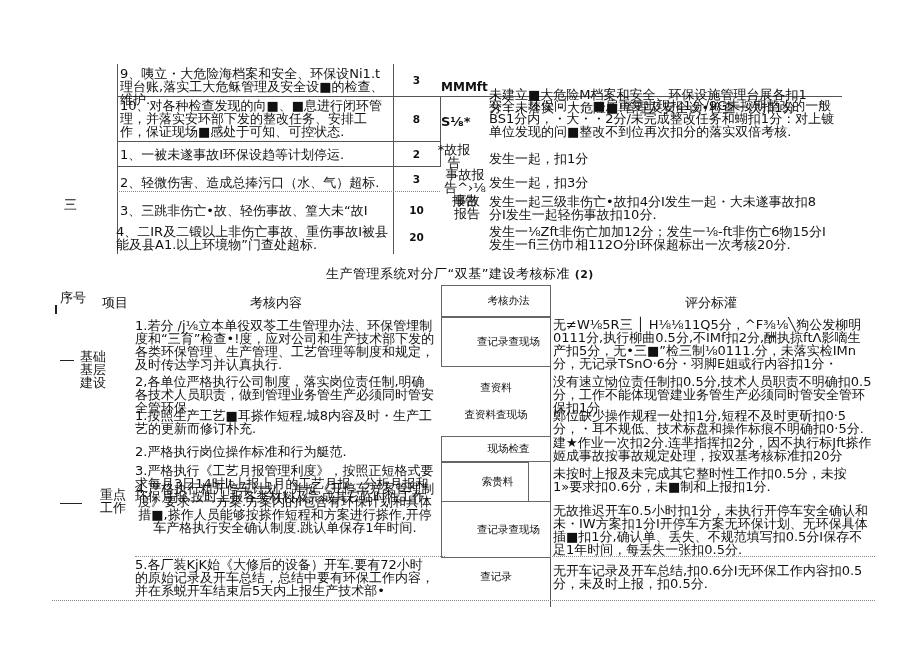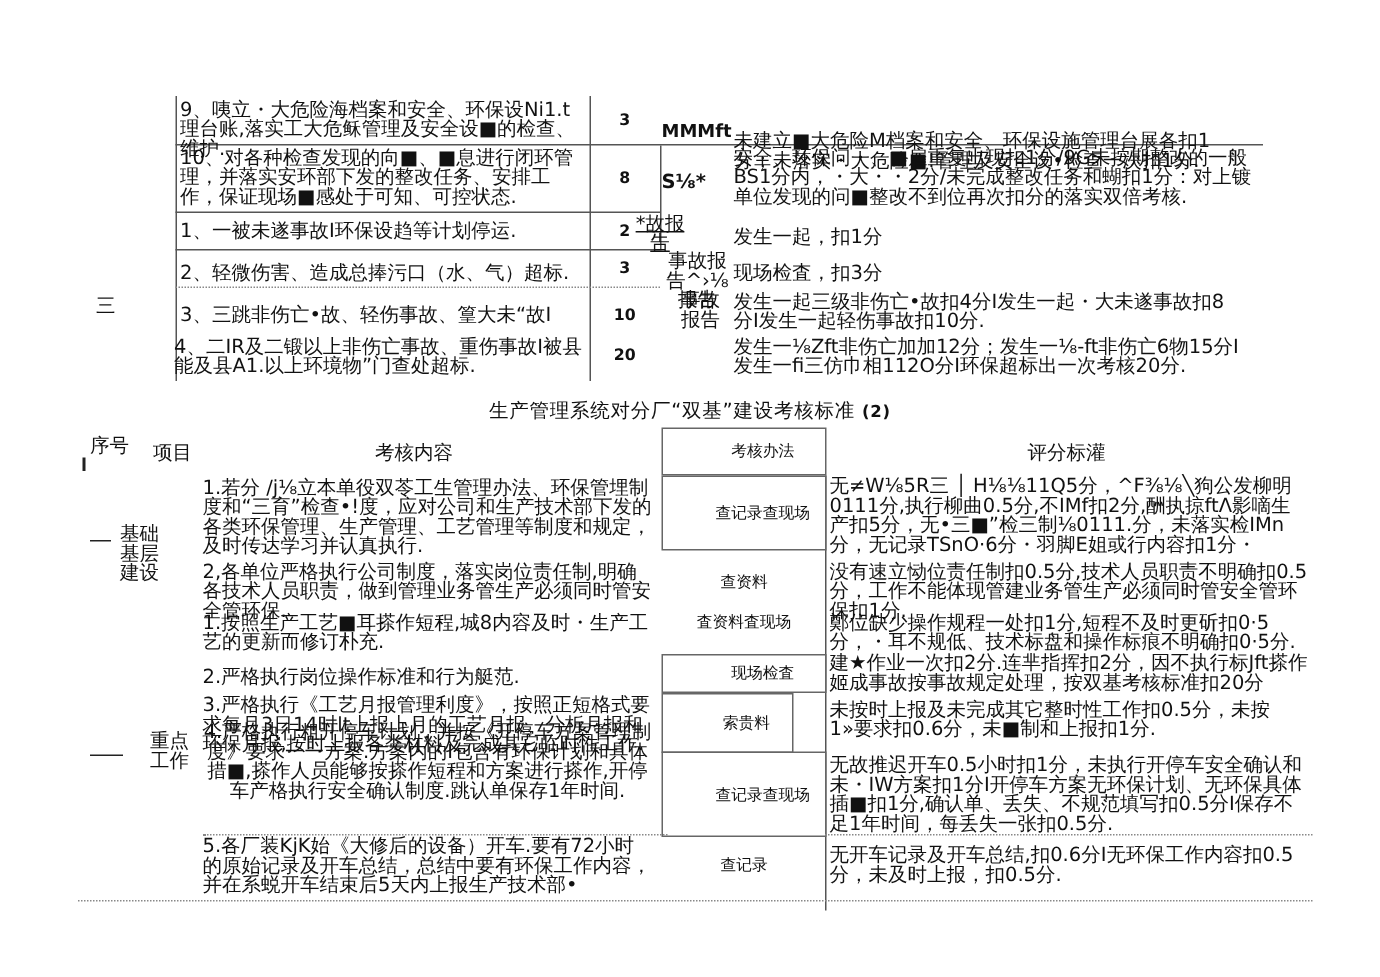--- a/index.html
+++ b/index.html
@@ -41,27 +41,27 @@
   <div class="abs b" style="left:441px; top:80px; font-size:12px;">MMMft</div>
   <div class="abs txt" style="left:489px; top:68px; width:340px;margin-top:20px;">未建立■大危险M档案和安全、环保设施管理台展各扣1分；未落实・大危险■!管理及安全设•检查一次扣1分.</div>
 
   <div class="abs txt" style="left:120px; top:99px; width:272px;">10、对各种检查发现的向■、■息进行闭环管理，并落实安环部下发的整改任务、安排工作，保证现场■感处于可知、可控状态.</div>
   <div class="cell b" style="left:393px; top:97px; width:47px; height:44px;">8</div>
   <div class="abs b txt" style="left:441px; top:115px;">S⅛*</div>
   <div class="abs txt" style="left:489px; top:99px; width:350px;">安全、环保问・、■雇重复出现扣1分/9G未按期整改的一般BS1分内，・大・・2分/未完成整改任务和蝴扣1分：对上镀单位发现的问■整改不到位再次扣分的落实双倍考核.</div>
 
   <div class="abs txt" style="left:120px; top:148px; width:272px;">1、一被未遂事故I环保设趋等计划停运.</div>
   <div class="cell b" style="left:393px; top:142px; width:47px; height:24px;">2</div>
-  <div class="abs txt center" style="left:421px; top:143px; width:38px;text-decoration:underline;">*故报告</div>
+  <div class="abs txt center" style="left:435px; top:143px; width:38px;">*故报告</div>
   <div class="abs txt" style="left:489px; top:152px; width:340px;">发生一起，扣1分</div>
 
   <div class="abs txt" style="left:120px; top:176px; width:272px;">2、轻微伤害、造成总捧污口（水、气）超标.</div>
   <div class="cell b" style="left:393px; top:167px; width:47px; height:24px;">3</div>
   <div class="abs txt center" style="left:441px; top:168px; width:48px;">事故报告^›⅛报告</div>
-  <div class="abs txt" style="left:489px; top:176px; width:340px;">现场检査，扣3分</div>
+  <div class="abs txt" style="left:489px; top:176px; width:340px;">发生一起，扣3分</div>
 
   <div class="abs txt" style="left:120px; top:204px; width:272px;">3、三跳非伤亡•故、轻伤事故、篁大未“故I</div>
   <div class="cell b" style="left:393px; top:198px; width:47px; height:24px;">10</div>
   <div class="abs txt center" style="left:448px; top:194px; width:38px;">事故报告</div>
   <div class="abs txt" style="left:489px; top:195px; width:340px;">发生一起三级非伤亡•故扣4分I发生一起・大未遂事故扣8分I发生一起轻伤事故扣10分.</div>
 
   <div class="abs txt" style="left:116px; top:225px; width:272px;">4、二IR及二锻以上非伤亡事故、重伤事故I被县能及县A1.以上环境物”门查处超标.</div>
   <div class="cell b" style="left:393px; top:225px; width:47px; height:24px;">20</div>
   <div class="abs txt" style="left:489px; top:225px; width:340px;">发生一⅛Zft非伤亡加加12分；发生一⅛-ft非伤亡6物15分I发生一fi三仿巾相112O分I环保超标出一次考核20分.</div>
 </div>

